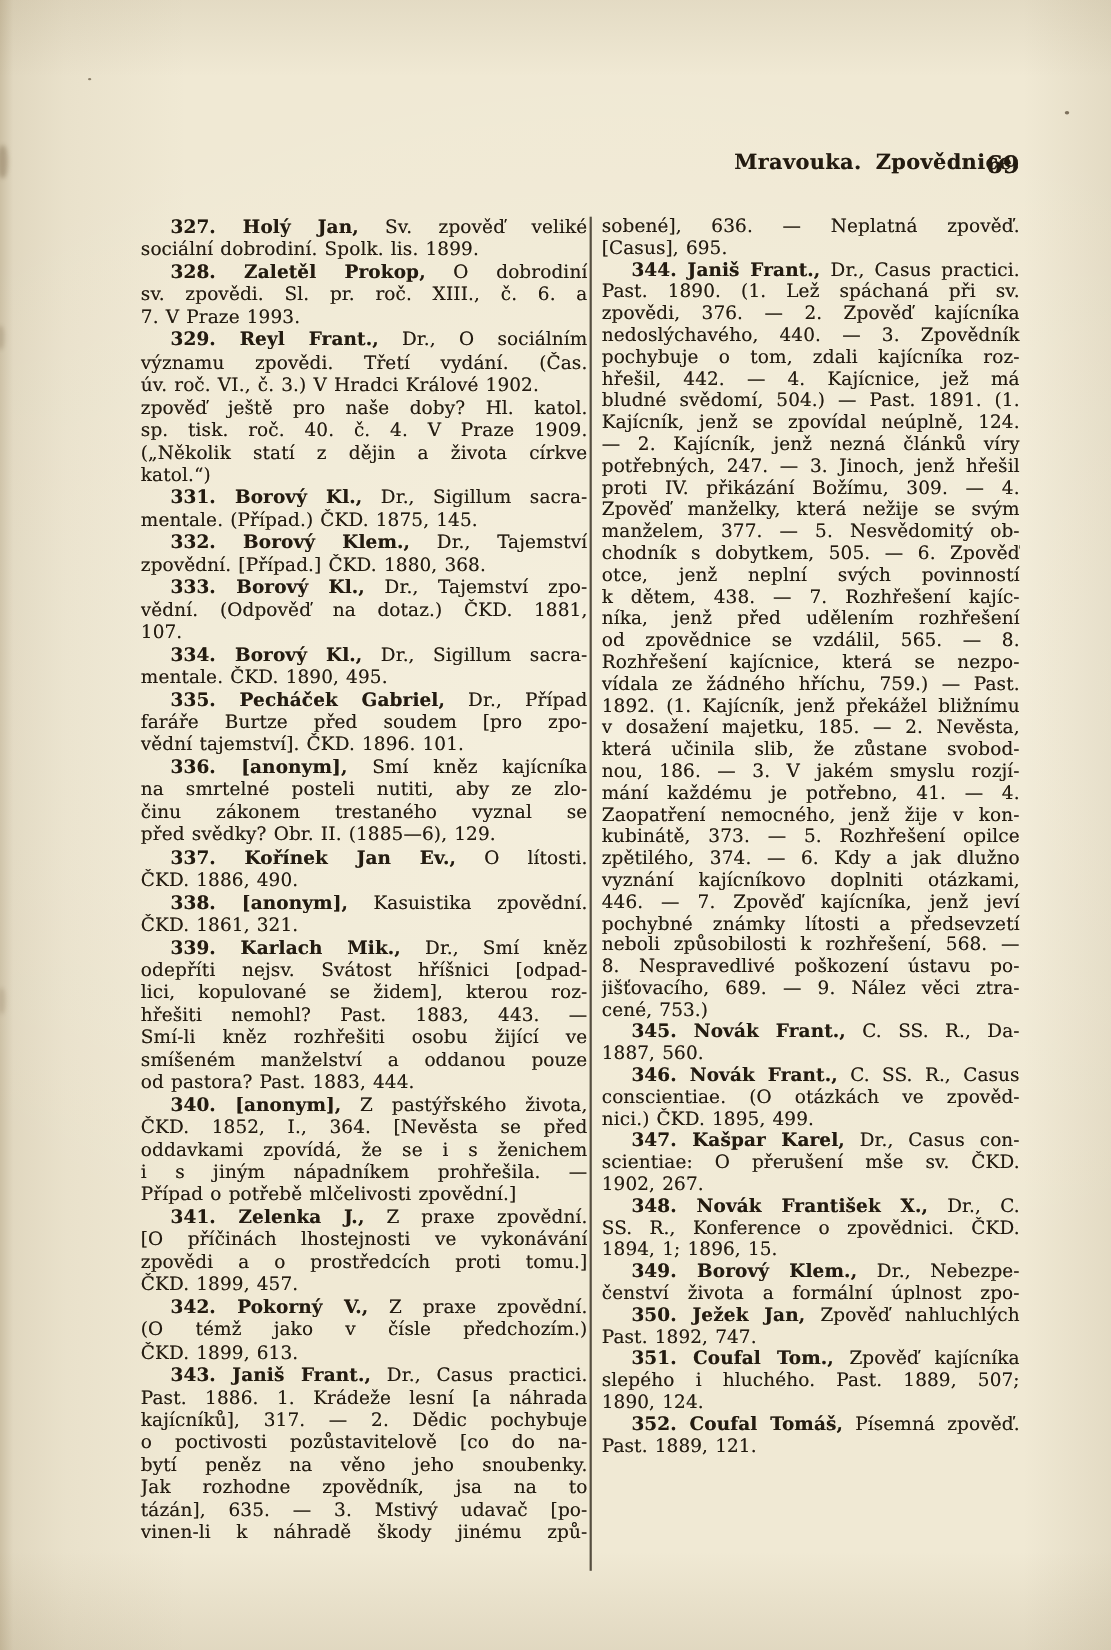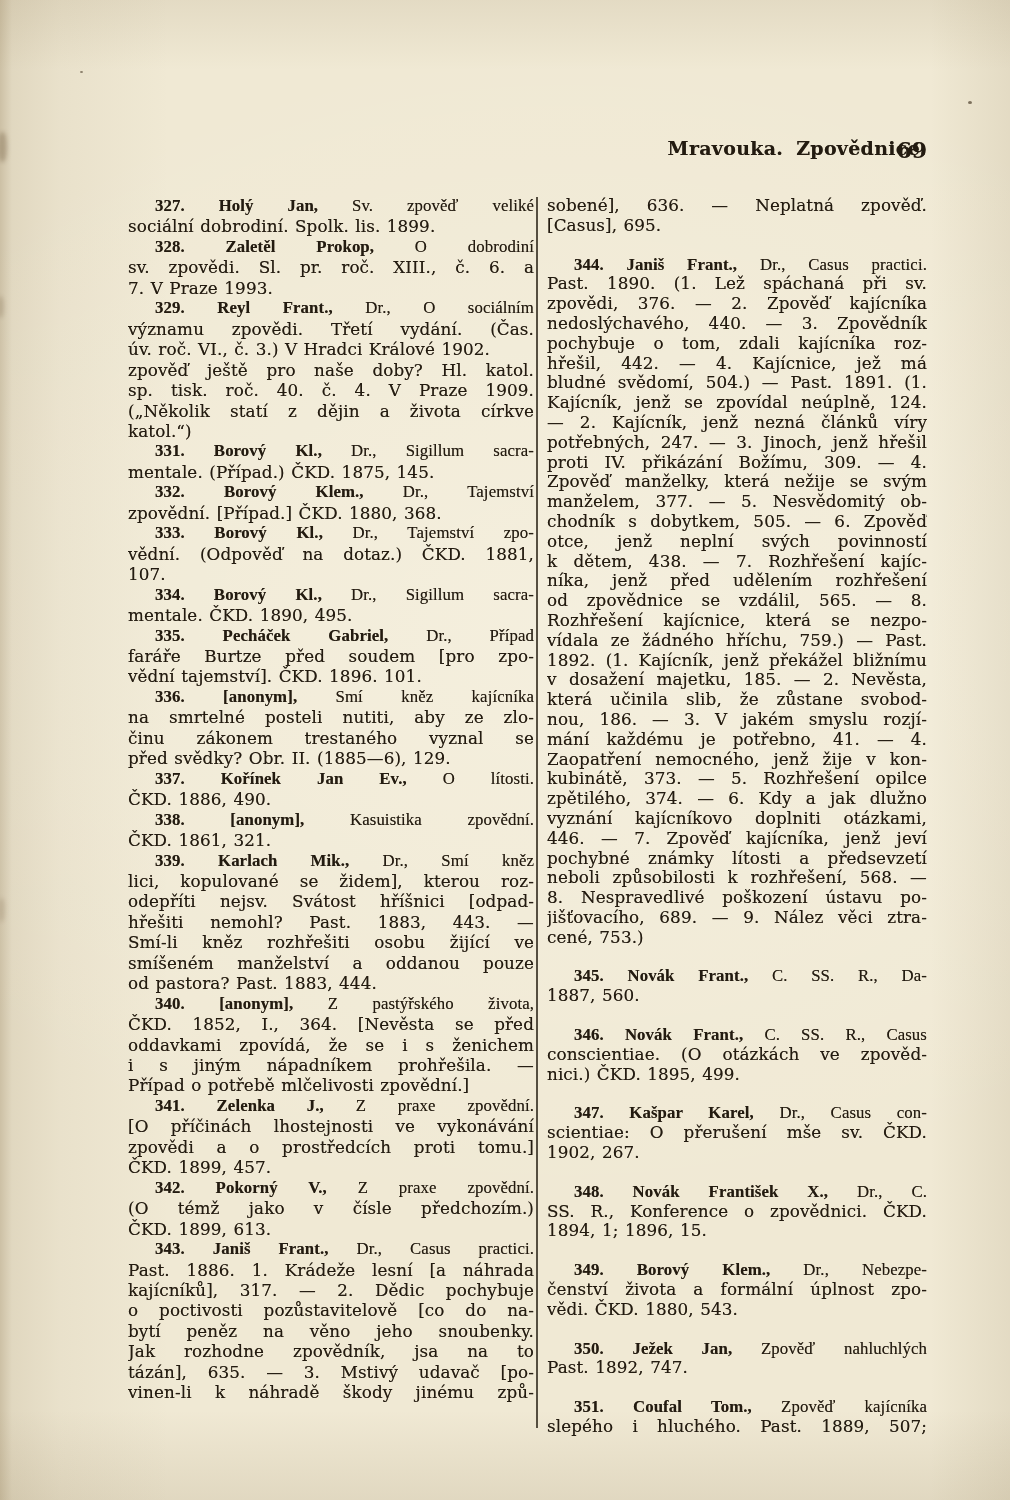--- a/index.html
+++ b/index.html
@@ -34,28 +34,28 @@
     position: absolute; top: 196px; height: 1240px; overflow: hidden;
     font-size: 16.8px; letter-spacing: 0.1px;
   }
   .column.left  { left: 128px; width: 406px; }
   .column.right { left: 547px; width: 380px; }
   .divider {
     position: absolute; left: 536px; top: 197px; width: 2px; height: 1231px;
     background: var(--divider, #3a3226); opacity: 0.85;
   }
   .entry { margin: 0; }
-  .column.right .entry + .entry { margin-top: 19px; }
+  .column.right .entry + .entry { margin-top: 0; }
   .line {
     text-align: justify; text-align-last: justify;
     line-height: 20.45px; word-spacing: 1px; white-space: normal;
   }
   .column.right .line { line-height: 19.8px; }
   .line.final { text-align-last: auto; }
-  .line.first { padding-left: 27px; font-family: Liberation Serif, serif; }
+  .line.first { padding-left: 27px; }
   .bold { font-weight: bold; }
   .speck { position: absolute; border-radius: 50%; background: rgba(58,44,24,0.78); }
   .speck.s1 { left: 80px;  top: 71px;  width: 3px; height: 2px; opacity: .7; }
   .speck.s2 { left: 968px; top: 101px; width: 4px; height: 3px; opacity: .8; }
   .smudge {
     position: absolute; background: rgba(92,70,40,0.30);
     border-radius: 45%; filter: blur(2px);
   }
   .smudge.m1 { left: -2px; top: 132px; width: 9px; height: 30px; }
   .smudge.m2 { left: -3px; top: 296px; width: 7px; height: 22px; opacity: .6; }
@@ -124,22 +124,22 @@
       <div class="entry">
         <div class="line first"><span class="bold">337. Kořínek Jan Ev.,</span><span> O lítosti.</span></div>
         <div class="line final"><span>ČKD. 1886, 490.</span></div>
       </div>
       <div class="entry">
         <div class="line first"><span class="bold">338. [anonym],</span><span> Kasuistika zpovědní.</span></div>
         <div class="line final"><span>ČKD. 1861, 321.</span></div>
       </div>
       <div class="entry">
         <div class="line first"><span class="bold">339. Karlach Mik.,</span><span> Dr., Smí kněz</span></div>
+        <div class="line"><span>odepříti nejsv. Svátost hříšnici [odpad-</span></div>
         <div class="line"><span>lici, kopulované se židem], kterou roz-</span></div>
-        <div class="line"><span>odepříti nejsv. Svátost hříšnici [odpad-</span></div>
         <div class="line"><span>hřešiti nemohl? Past. 1883, 443. —</span></div>
         <div class="line"><span>Smí-li kněz rozhřešiti osobu žijící ve</span></div>
         <div class="line"><span>smíšeném manželství a oddanou pouze</span></div>
         <div class="line final"><span>od pastora? Past. 1883, 444.</span></div>
       </div>
       <div class="entry">
         <div class="line first"><span class="bold">340. [anonym],</span><span> Z pastýřského života,</span></div>
         <div class="line"><span>ČKD. 1852, I., 364. [Nevěsta se před</span></div>
         <div class="line"><span>oddavkami zpovídá, že se i s ženichem</span></div>
         <div class="line"><span>i s jiným nápadníkem prohřešila. —</span></div>
@@ -227,21 +227,20 @@
         <div class="line final"><span>1902, 267.</span></div>
       </div>
       <div class="entry">
         <div class="line first"><span class="bold">348. Novák František X.,</span><span> Dr., C.</span></div>
         <div class="line"><span>SS. R., Konference o zpovědnici. ČKD.</span></div>
         <div class="line final"><span>1894, 1; 1896, 15.</span></div>
       </div>
       <div class="entry">
         <div class="line first"><span class="bold">349. Borový Klem.,</span><span> Dr., Nebezpe-</span></div>
         <div class="line"><span>čenství života a formální úplnost zpo-</span></div>
-        <div class="line final"><span>vědi. ČKD. 1880, 543.</span></div>
       </div>
       <div class="entry">
         <div class="line first"><span class="bold">350. Ježek Jan,</span><span> Zpověď nahluchlých</span></div>
         <div class="line final"><span>Past. 1892, 747.</span></div>
       </div>
       <div class="entry">
         <div class="line first"><span class="bold">351. Coufal Tom.,</span><span> Zpověď kajícníka</span></div>
         <div class="line"><span>slepého i hluchého. Past. 1889, 507;</span></div>
         <div class="line final"><span>1890, 124.</span></div>
       </div>

